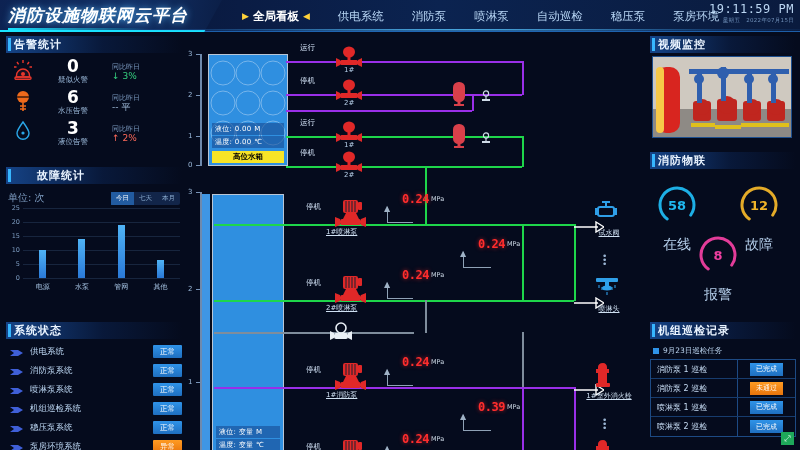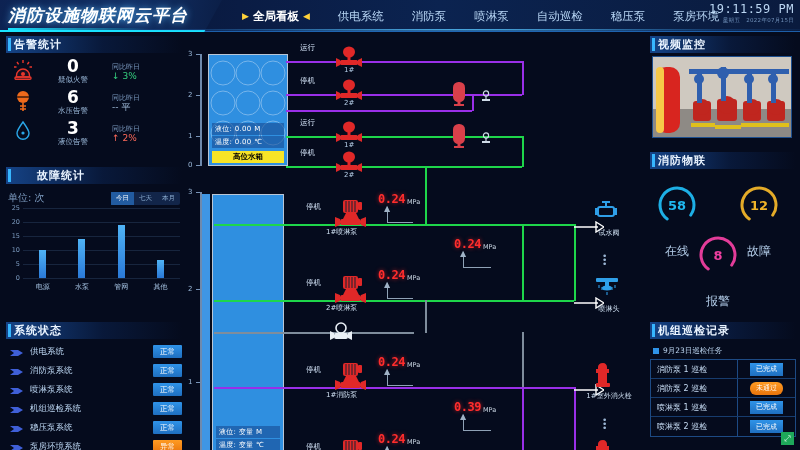--- a/index.html
+++ b/index.html
@@ -109,51 +109,51 @@
   .readline{ font-size:7px; color:#fff; background:rgba(20,70,140,.55); padding:1px 3px; margin-bottom:1px; letter-spacing:.3px; }
   .tank-name{ position:absolute; left:3px; right:3px; bottom:2px; background:#f7e427; color:#000;
     font-size:7.5px; font-weight:bold; text-align:center; padding:1px 0; }
 
   .line{ position:absolute; }
   .lh{ height:1.5px; } .lv{ width:1.5px; }
   .c-purple{ background:#9a2fe8; } .c-green{ background:#1ed64a; } .c-gray{ background:#7f8d9c; }
 
   .state-lbl{ position:absolute; font-size:7.5px; color:#d6e6fa; }
   .tag-lbl{ position:absolute; font-size:7px; color:#b7cfe9; }
-  .name-lbl{ position:absolute; font-size:7px; color:#cfe0f2; white-space:nowrap; }
-
-  .mpa{ position:absolute; display:flex; align-items:flex-end; }
+  .name-lbl{ position:absolute; font-size:7px; color:#cfe0f2; white-space:nowrap;text-decoration:underline; }
+
+  .mpa{ position:absolute; display:flex; align-items:center;margin-left:24px; }
   .mpa-val{ font-family:"DejaVu Sans Mono",monospace; font-size:12px; color:#ff2d2d;
     letter-spacing:-.5px; text-shadow:0 0 4px rgba(255,40,40,.65); font-weight:bold; }
   .mpa-u{ font-size:6.5px; color:#cdd9e6; margin-left:2px; }
   .mpa-stick{ position:absolute; border-left:1px solid #8fa2b6; border-bottom:1px solid #8fa2b6; }
 
   .dots{ position:absolute; font-size:9px; color:#9ab4d2; line-height:4px; letter-spacing:0; }
 
   
   .right{ position:absolute; left:644px; top:32px; width:156px; height:418px; }
   .video-box{ position:absolute; left:8px; top:24px; width:140px; height:82px; border:1px solid #1d4f8f; overflow:hidden; }
   .iot-box{ position:absolute; left:6px; top:142px; width:146px; }
   .gauges{ position:relative; height:112px; margin-top:4px; }
   .gauge{ position:absolute; text-align:center; }
   .gauge-ring{ width:42px; height:42px; border-radius:50%; position:relative; margin:0 auto; }
   .gauge-num{ position:absolute; left:0; right:0; top:50%; transform:translateY(-50%); font-size:13px; font-weight:bold; }
-  .gauge-lbl{ font-size:12px; color:#b6d0ec; margin-top:17px; }
+  .gauge-lbl{ font-size:14px; color:#b6d0ec; margin-top:10px; }
 
   .insp-box{ position:absolute; left:6px; top:310px; width:146px; }
   .insp-sub{ display:flex; align-items:center; font-size:7.5px; color:#bdd6f1; margin:4px 0 3px 3px; }
   .insp-sq{ width:6px; height:6px; background:#2f93e8; margin-right:4px; }
   .insp-tbl{ border:1px solid #1d4a84; }
   .insp-row{ display:flex; height:19px; align-items:center; border-bottom:1px solid #173c६e; border-bottom:1px solid #173c6e; }
   .insp-row:last-child{ border-bottom:none; }
   .insp-name{ flex:1; font-size:8px; color:#c7dcf4; padding-left:6px; }
   .insp-stat-cell{ width:58px; border-left:1px solid #1d4a84; height:100%; display:flex; align-items:center; justify-content:center; }
   .insp-badge{ font-size:7px; color:#fff; padding:1.5px 6px; }
   .ok{ background:linear-gradient(180deg,#2f93e8,#1f6fc0); }
-  .bad{ background:linear-gradient(180deg,#ff9b22,#e8740c);border-radius:6px; }
+  .bad{ background:linear-gradient(180deg,#ff9b22,#e8740c); }
   .fab{ position:absolute; right:2px; bottom:-8px; width:13px; height:13px; background:#1ea85a;
     display:flex; align-items:center; justify-content:center; font-size:8px; color:#dff7e8; }
 </style>
 </head>
 <body>
 
 <div class="header">
   <div class="brand-plate"></div>
   <div class="brand-title">消防设施物联网云平台</div>
   <div class="brand-underline"></div>

